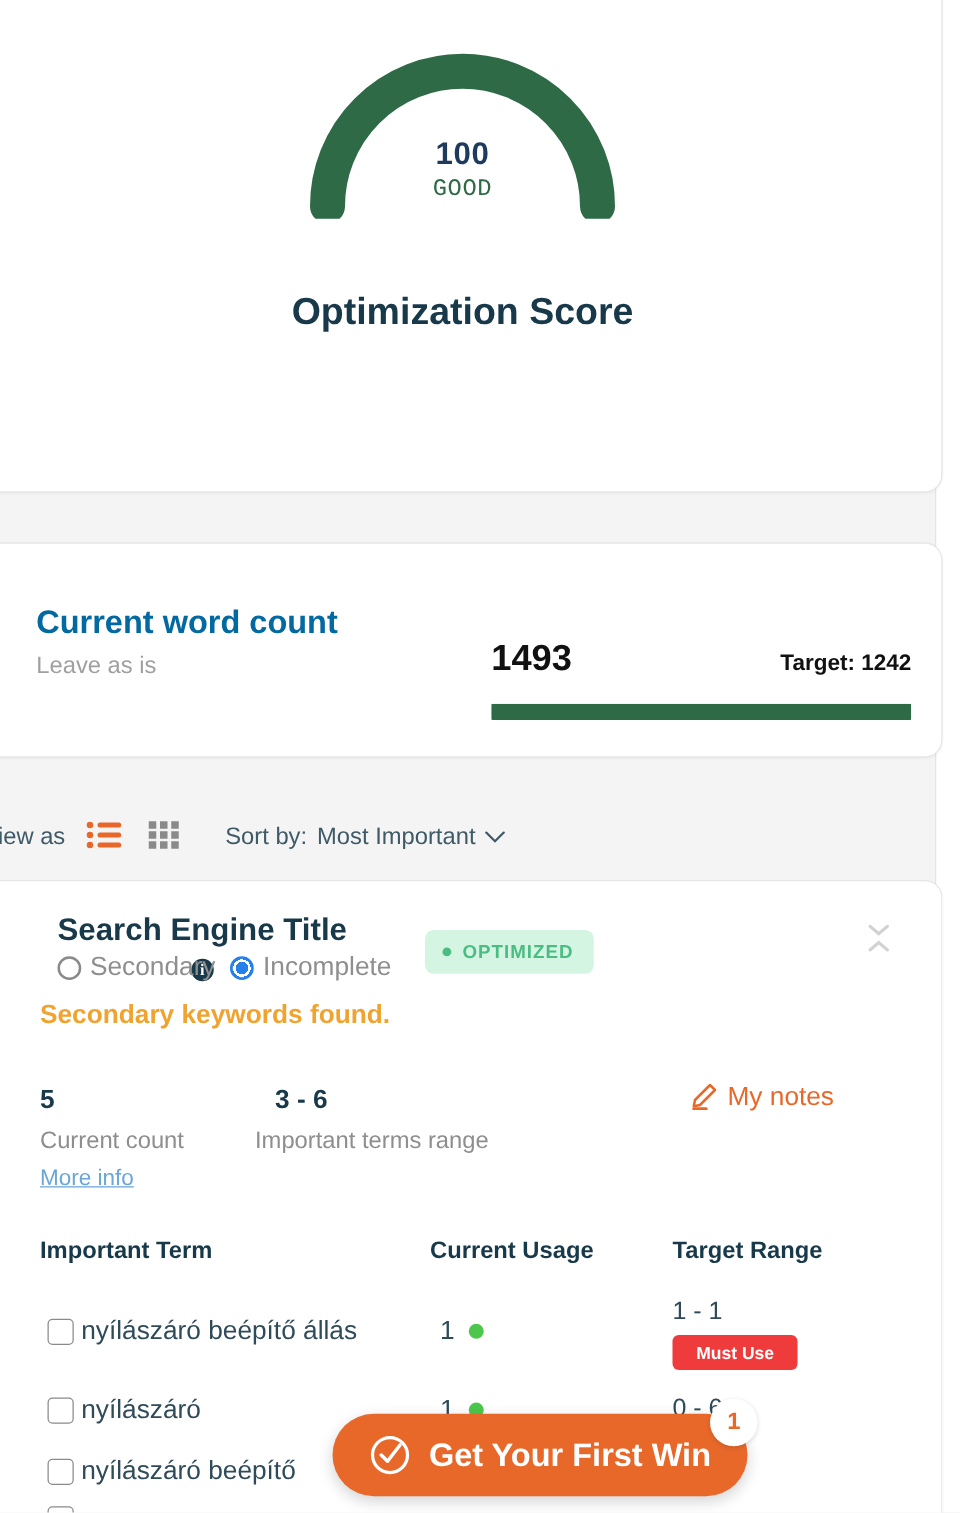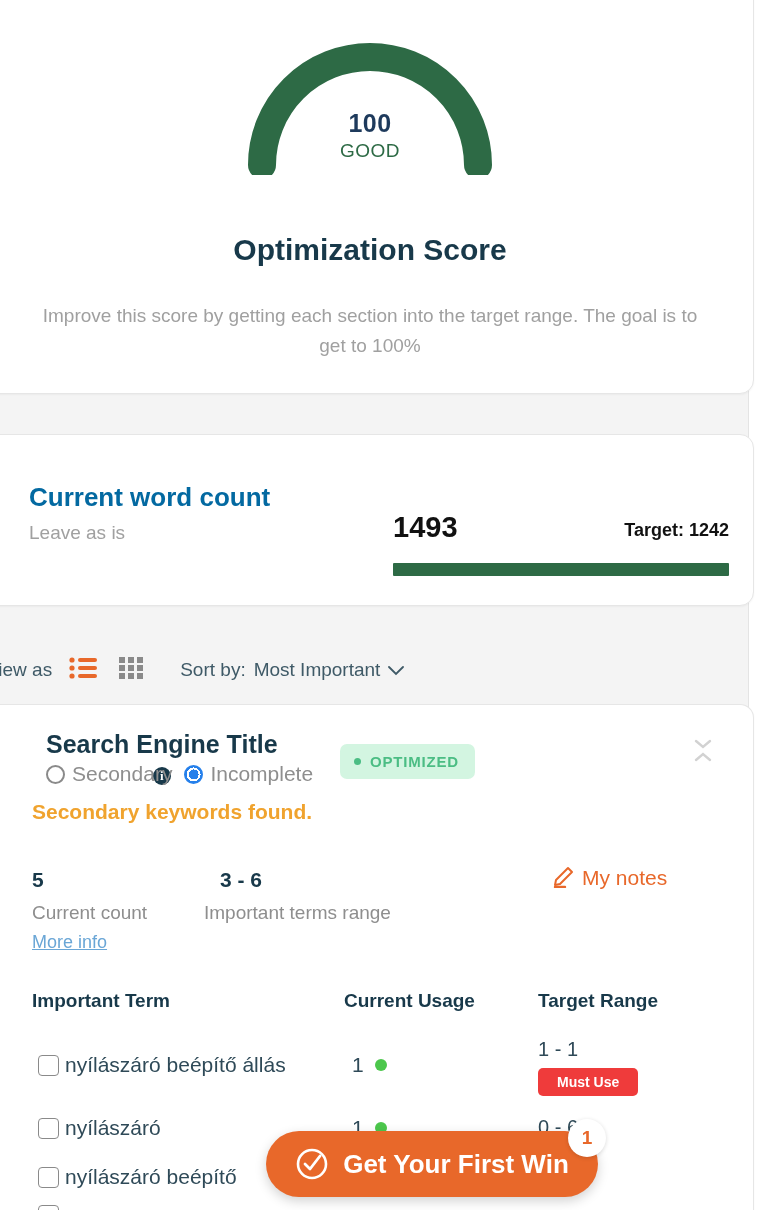--- a/index.html
+++ b/index.html
@@ -71,20 +71,21 @@
     color: #1e3a5c;
     letter-spacing: 0.5px;
   }
   .gauge-label {
     position: absolute;
     left: 0; right: 0; top: 113px;
     text-align: center;
     font-size: 19px;
     color: #2d6a45;
     letter-spacing: 0.5px;
+    font-family: Liberation Mono, monospace;
   }
   .score-title {
     position: absolute;
     left: 0; right: 0; top: 268px;
     text-align: center;
     font-size: 30px; font-weight: 700;
     color: #18394a;
   }
   .score-sub {
     position: absolute;
@@ -381,24 +382,20 @@
     <div class="gauge">
       <svg width="260" height="148" viewBox="0 0 260 148">
         <path d="M 22 138 A 108 108 0 0 1 238 138" fill="none" stroke="#2d6a45" stroke-width="28" stroke-linecap="round"></path>
       </svg>
       <div class="gauge-value">100</div>
       <div class="gauge-label">GOOD</div>
     </div>
   </div>
 
   <div class="score-title">Optimization Score</div>
-  <div class="score-sub">
-    <span>Improve this score by getting each section into the target range.</span>
-    <span>The goal is to get to 100%</span>
-  </div>
 </div>
 
 <div class="card wc-card">
   <div class="wc-title">Current word count</div>
   <div class="wc-leave">Leave as is</div>
   <div class="wc-count">1493</div>
   <div class="wc-target">Target: 1242</div>
   <div class="wc-bar-track">
     <div class="wc-bar-fill" id="wcFill" style="width: 100%;"></div>
   </div>

